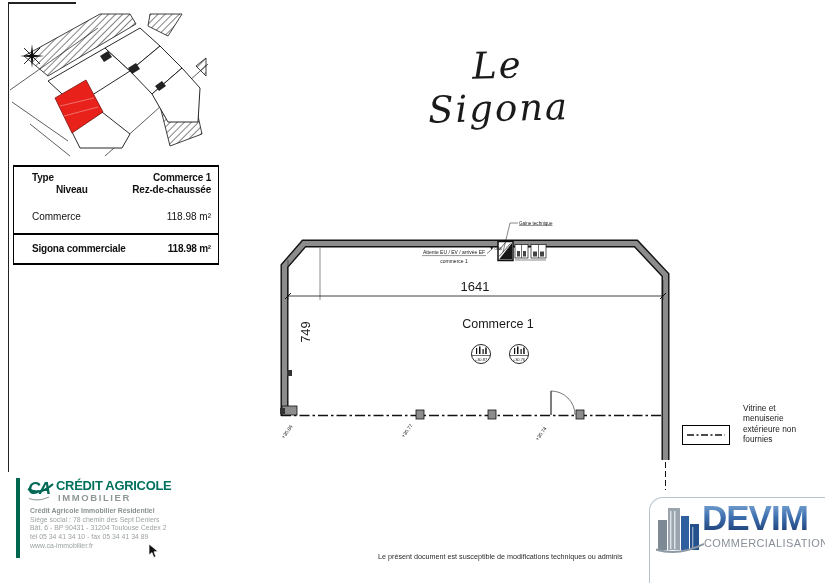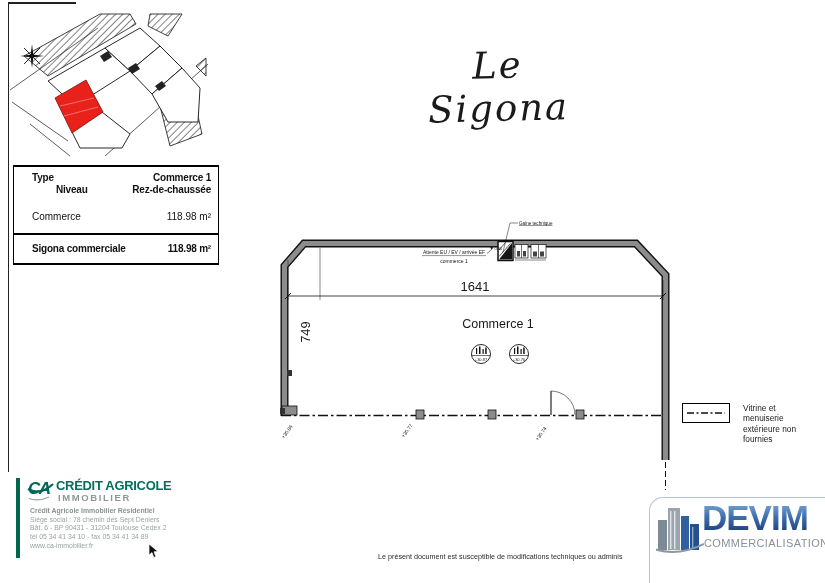--- a/index.html
+++ b/index.html
@@ -21,21 +21,21 @@
               border:1px solid #000;border-top-width:2px;border-bottom-width:2px;font-size:10px;}
   .it-row{position:absolute;left:18px;right:7px;display:flex;justify-content:space-between;align-items:center;}
   .it-bold{font-weight:bold;letter-spacing:-0.2px;}
   .it-sep{position:absolute;left:0;right:0;top:66px;height:2px;background:#000;}
 
   
   .plan-svg{left:270px;top:210px;}
   .plan-text{font-family:"Liberation Sans",sans-serif;fill:#1a1a1a;}
 
   
-  .legend{left:682px;top:403px;display:flex;align-items:flex-start;}
+  .legend{left:682px;top:403px;display:flex;align-items:flex-end;}
   .legend-box{width:46px;height:18px;border:1.6px solid #000;background:#fff;
               display:flex;align-items:center;justify-content:center;flex:none;}
   .legend-text{margin-left:13px;width:72px;font-size:8.3px;line-height:10.4px;color:#1a1a1a;}
 
   
   .ca-bar{left:16px;top:478px;width:4px;height:80px;background:#00664d;}
   .ca-brand{left:56px;top:478px;font-size:13.5px;font-weight:bold;color:#00715c;
             letter-spacing:-0.3px;transform:scaleX(0.96);transform-origin:left;}
   .ca-division{left:58px;top:492px;font-size:9.5px;color:#8e9995;letter-spacing:1.6px;font-weight:bold;}
   .ca-address{left:30px;top:507px;font-size:6.9px;line-height:8.7px;color:#9ba3a1;}

